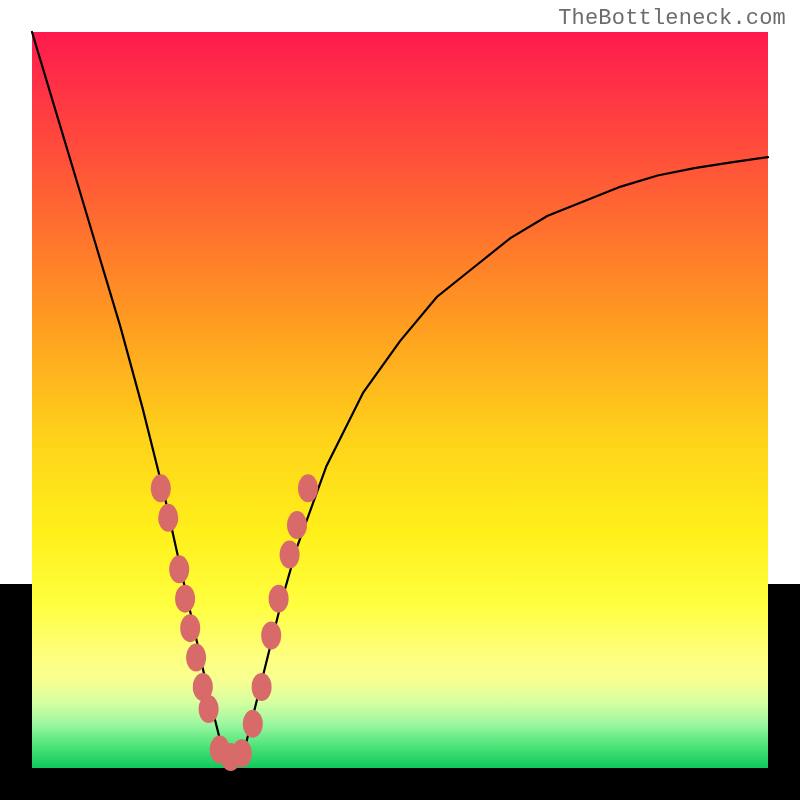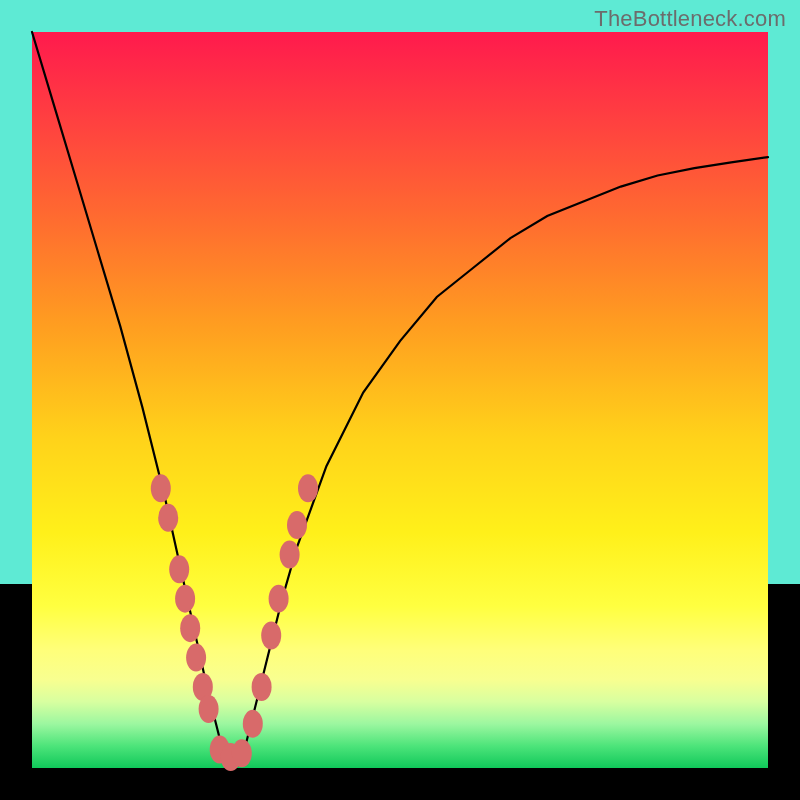--- a/index.html
+++ b/index.html
@@ -8,21 +8,22 @@
     width: 800px;
     height: 800px;
     overflow: hidden;
     background: #000;
     font-family: Arial, Helvetica, sans-serif;
   }
   .frame {
     position: relative;
     width: 800px;
     height: 584px;
-    background: #5eead4;
+    background: #ffffff;
+    font-family: Liberation Mono, monospace;
   }
   .plot-area {
     position: absolute;
     left: 32px;
     top: 32px;
     width: 736px;
     height: 736px;
     background: linear-gradient(
       to bottom,
       #ff1a4d 0%,

